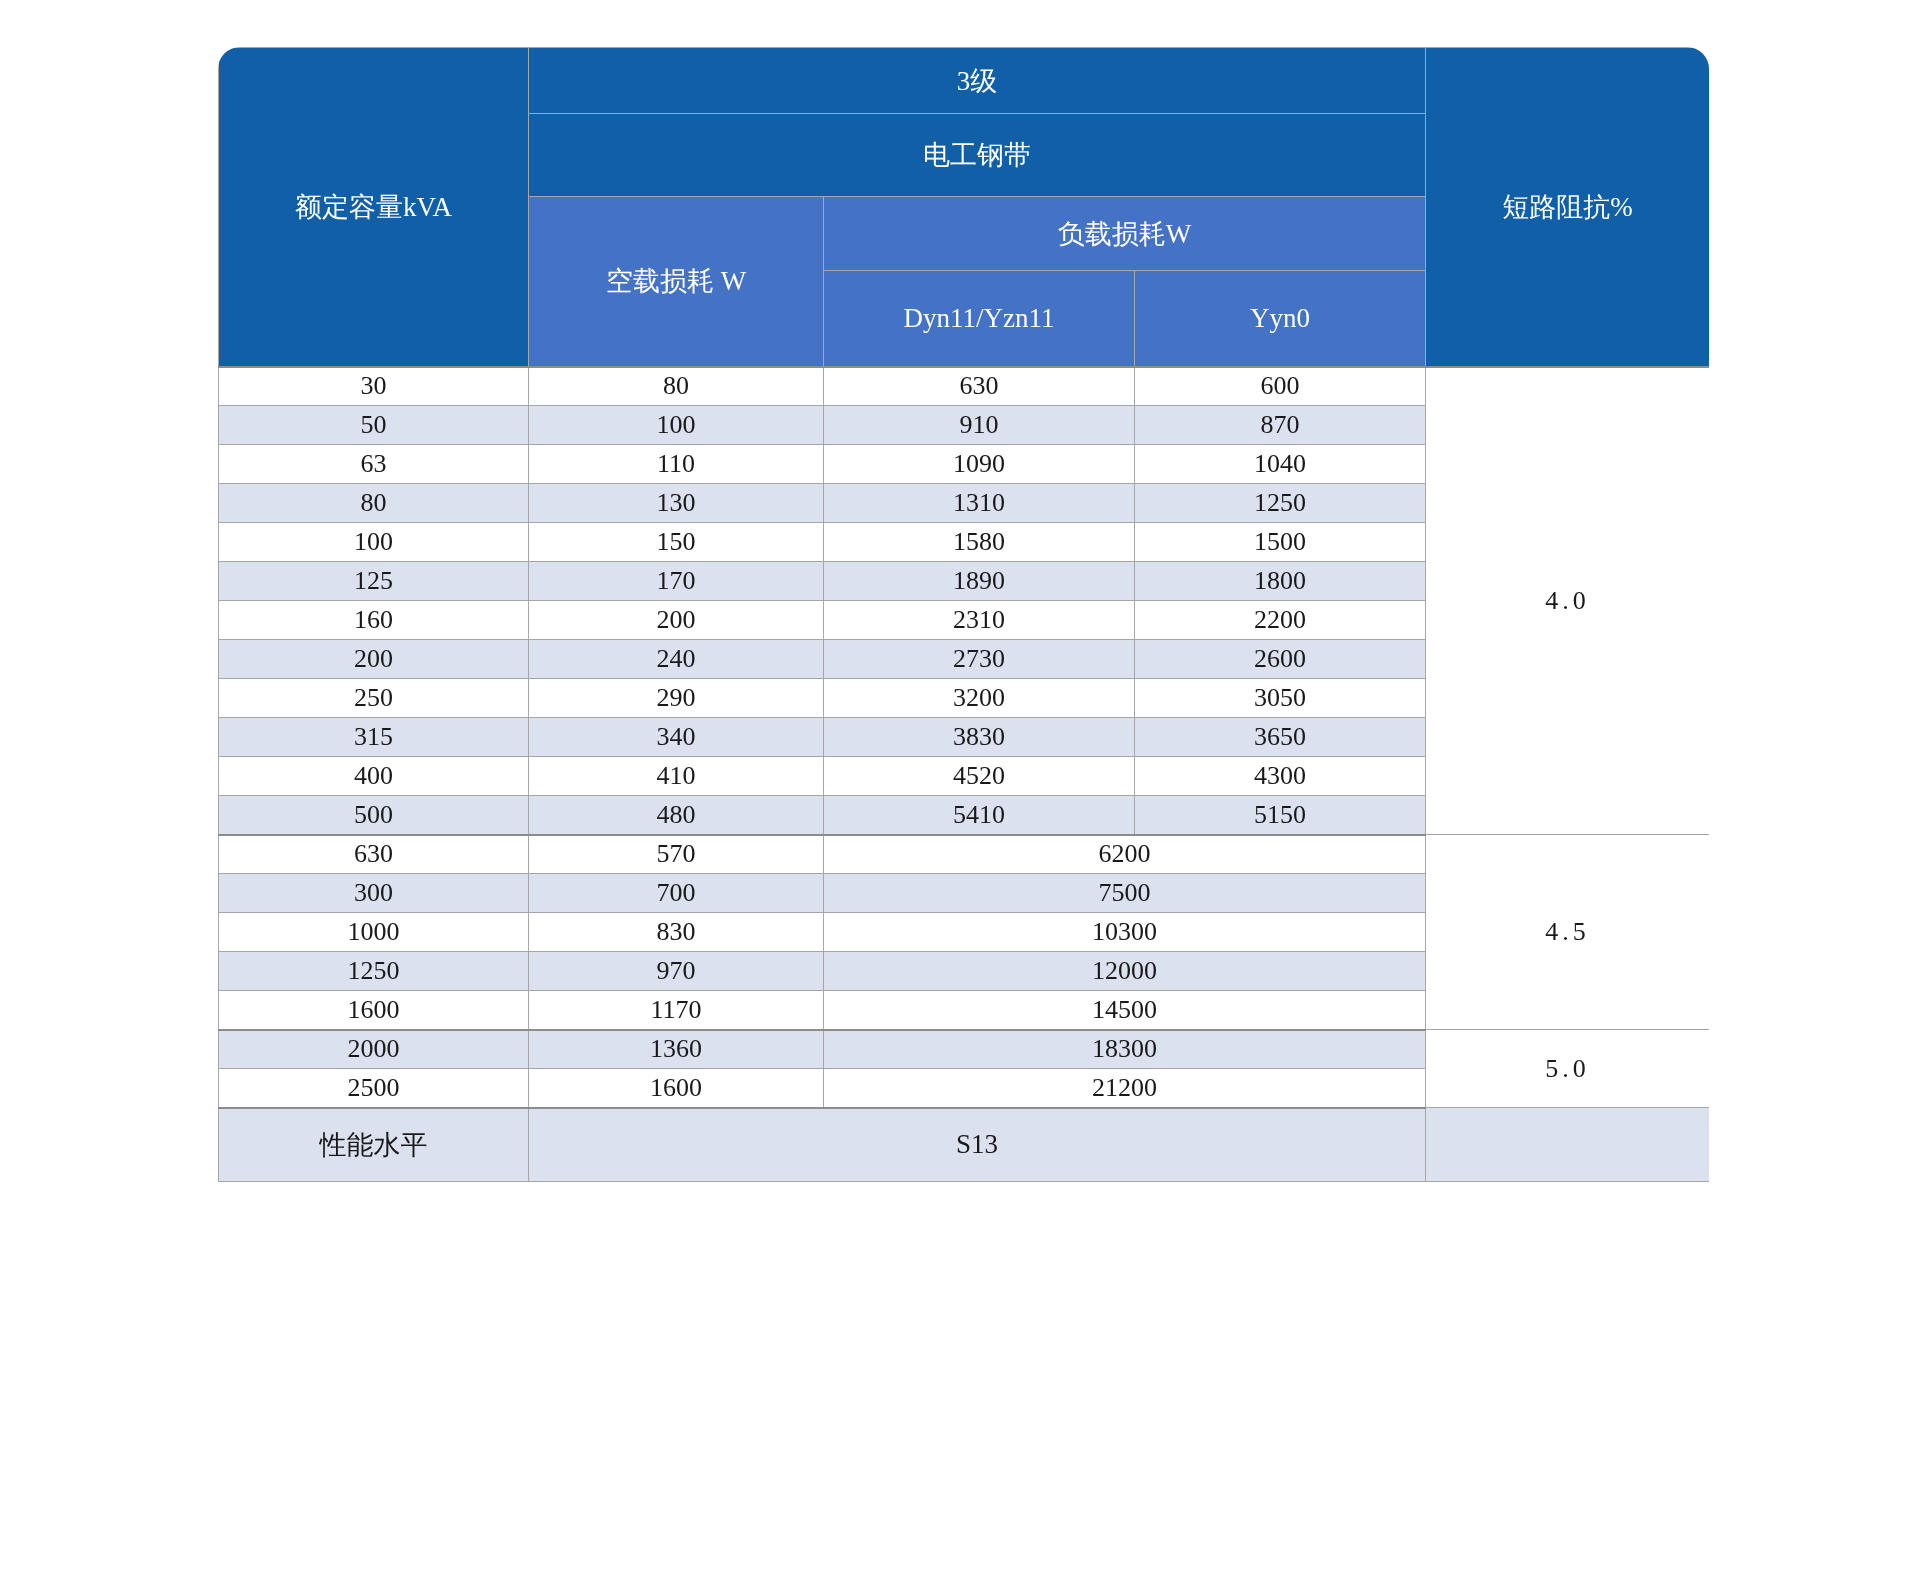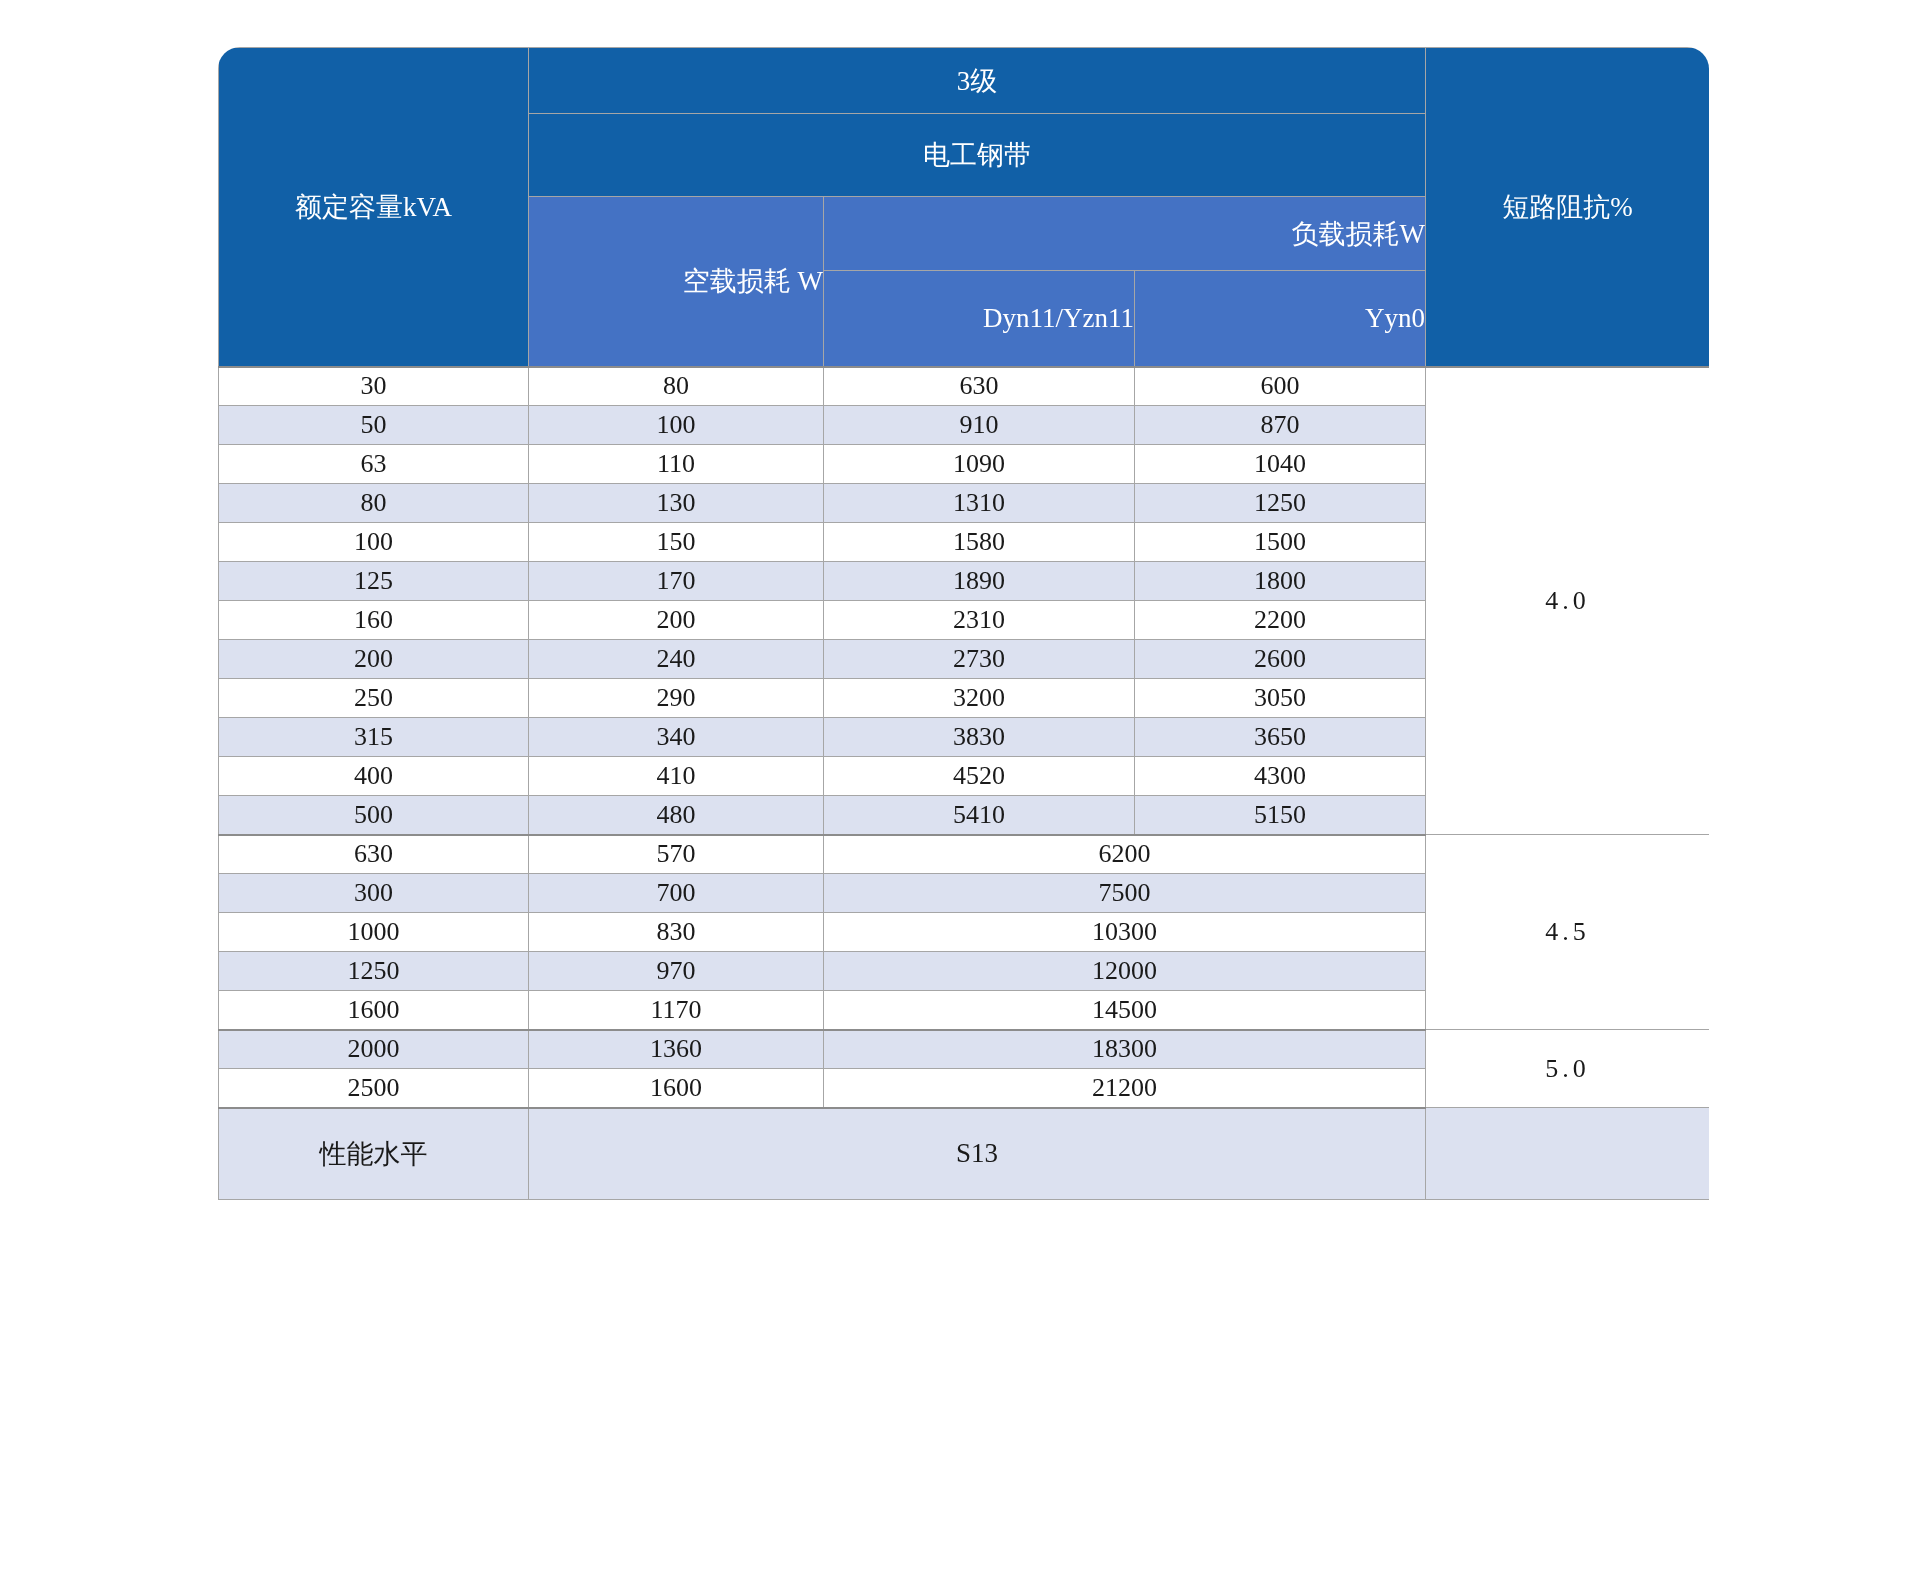--- a/index.html
+++ b/index.html
@@ -31,39 +31,39 @@
     padding: 0;
     overflow: hidden;
   }
   thead th {
     color: #ffffff;
     font-weight: normal;
     font-size: 27px;
     margin-left: 30px;
   }
   th.dark  { background: #1160a7; }
-  th.light { background: #4472c4; text-align: right; }
+  th.light { background: #4472c4; }
   thead tr.h1 { height: 66px; }
   thead tr.h2 { height: 83px; }
   thead tr.h3 { height: 74px; }
   thead tr.h4 { height: 96px; }
   tbody tr { height: 39px; }
   tbody td {
     font-size: 26px;
     color: #1a1a1a;
     background: #ffffff;
   }
   tbody tr:nth-child(even) td { background: #dce1f0; }
   td.imp {
     background: #ffffff !important;
     letter-spacing: 4px;
   }
   tbody tr.first-data td { border-top: 2px solid #8c8c8c; }
   tbody tr.section-end td { border-bottom: 2px solid #8c8c8c; text-align: center; }
-  tr.footer-row { height: 92px; }
+  tr.footer-row { height: 74px; }
   tr.footer-row td { font-size: 27px; }
 </style>
 </head>
 <body>
 
 <div class="page">
   <div class="table-wrap">
     <table>
       <colgroup>
         <col style="width:310px">

